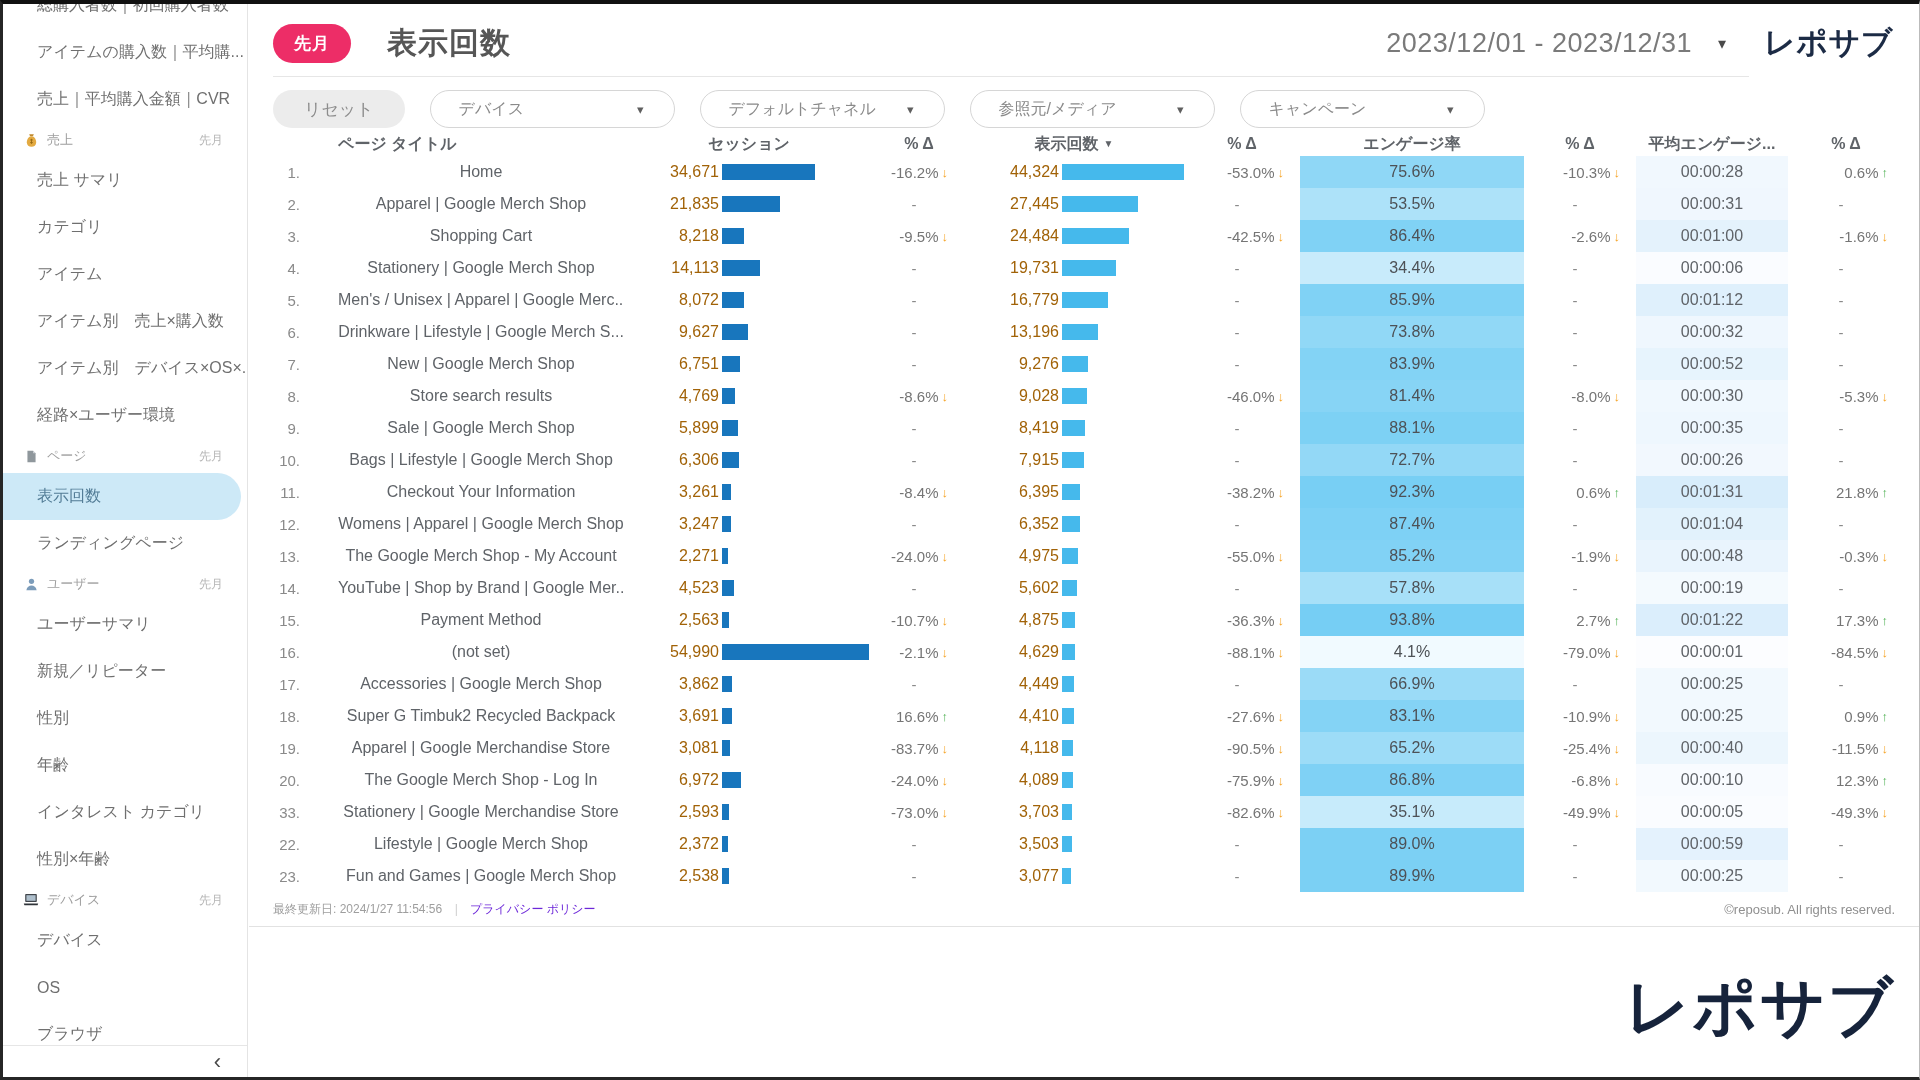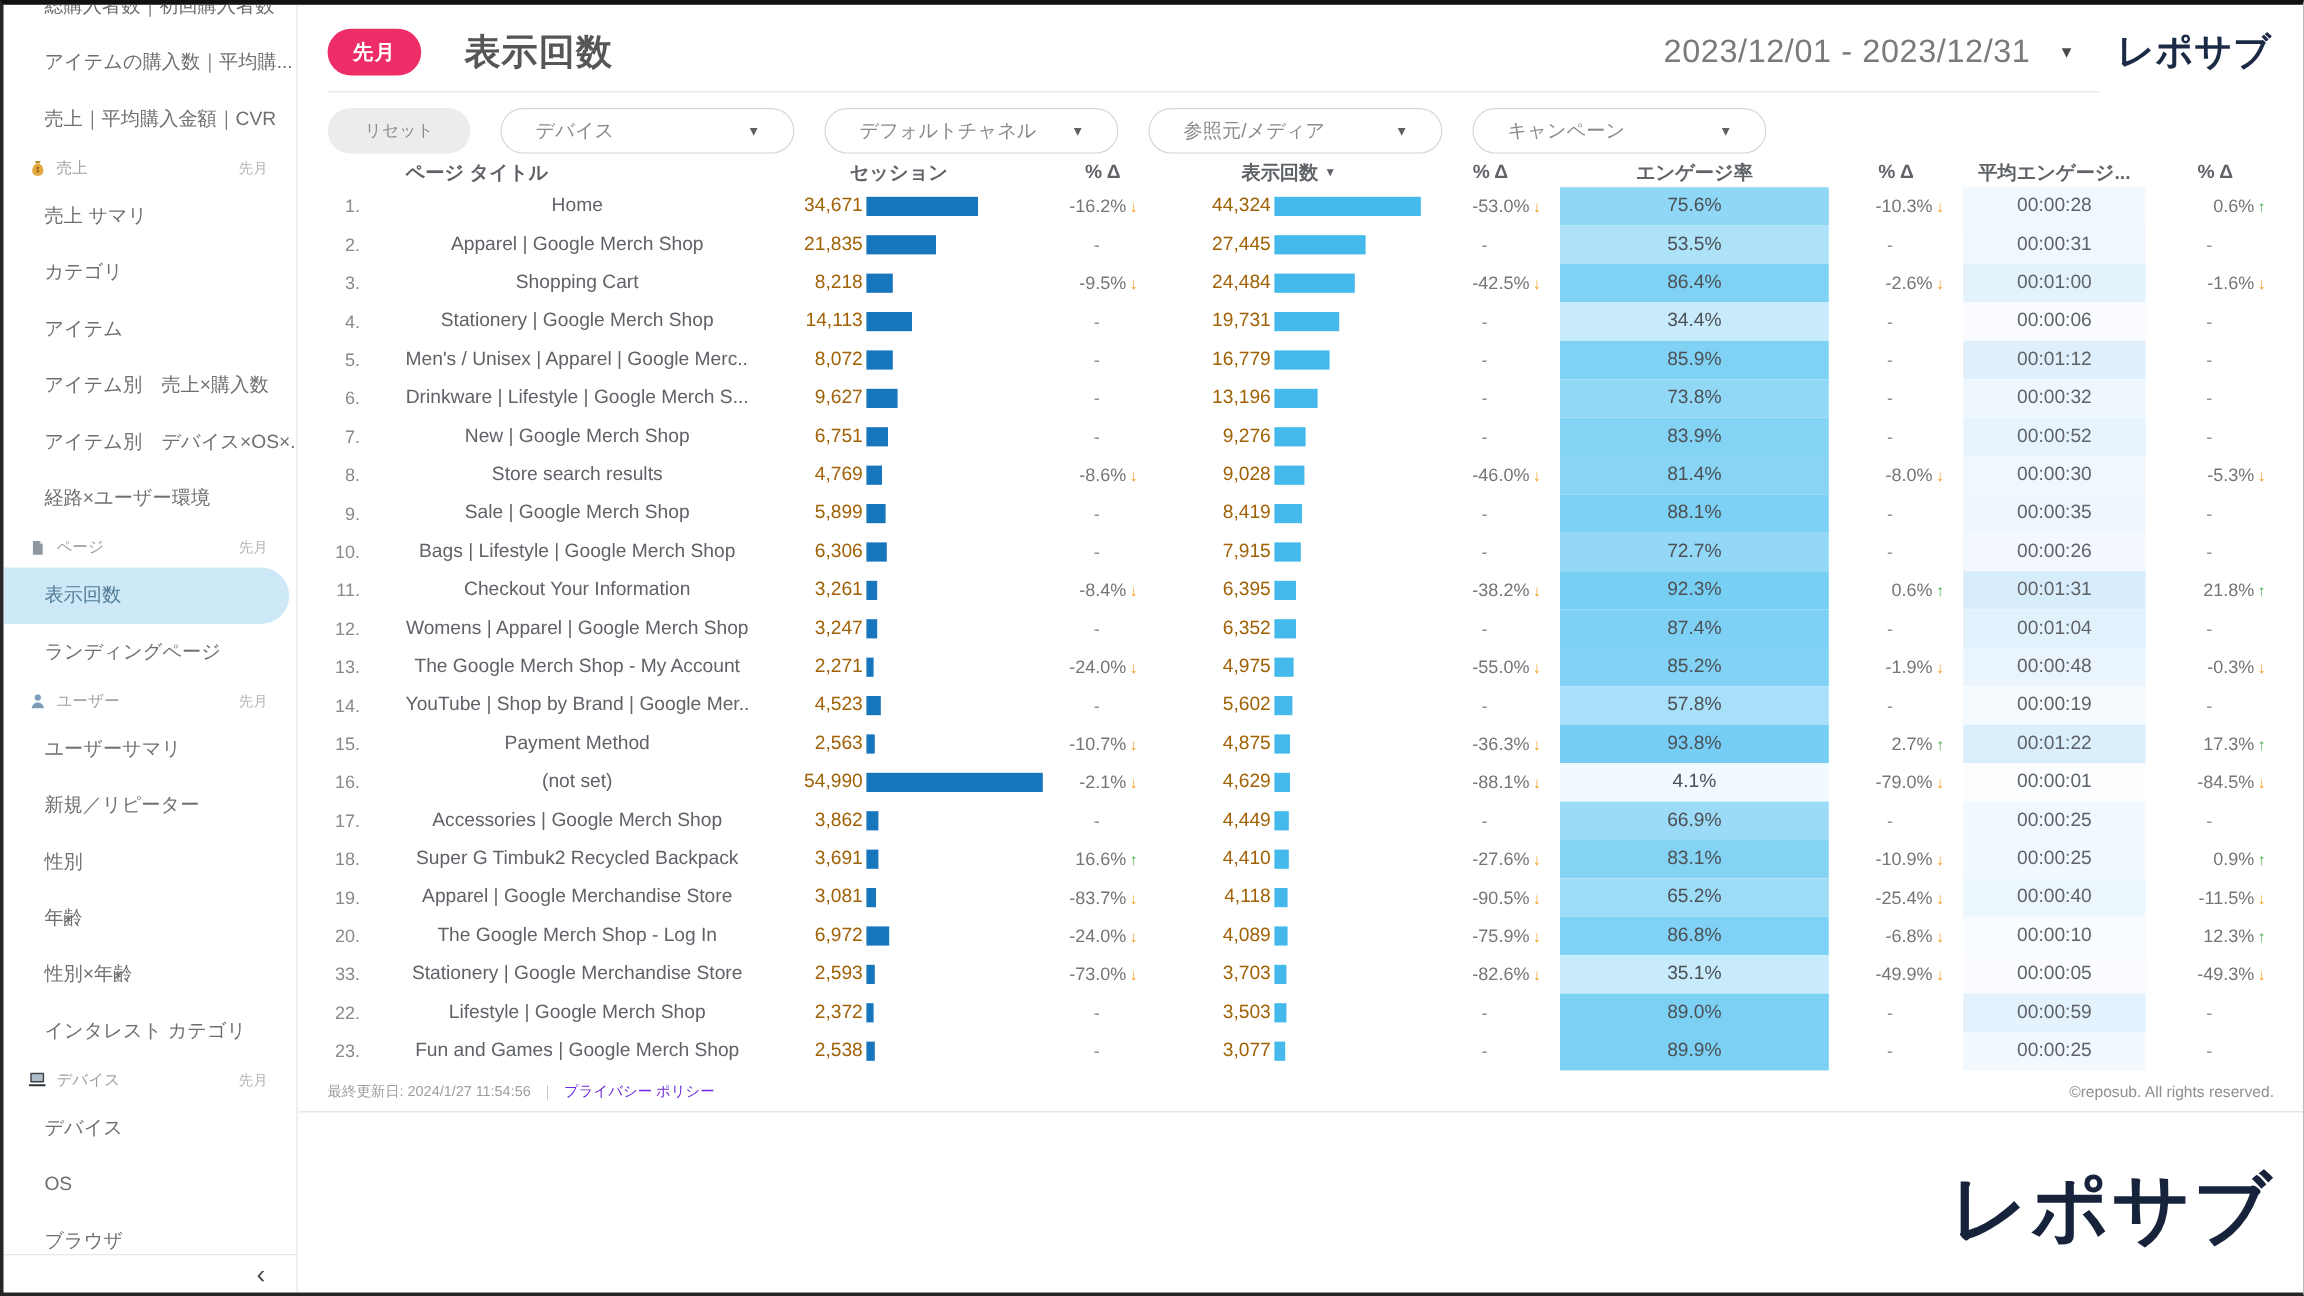--- a/index.html
+++ b/index.html
@@ -34,21 +34,21 @@
   .badge { background:#ed2d67; color:#fff; font-size:17px; font-weight:bold; padding:8px 21px;
     border-radius:22px; letter-spacing:1px; }
   .page-title { font-size:30px; font-weight:bold; color:#565656; margin-left:36px; letter-spacing:1px; }
   .date-range { margin-left:auto; display:flex; align-items:center; cursor:pointer; }
   .date-text { font-size:27px; color:#7a7a7a; letter-spacing:0.5px; }
   .date-caret { font-size:16px; color:#4a4a4a; margin-left:26px; }
   .logo-top { font-size:31px; font-weight:800; color:#1c2b45; margin-left:38px; letter-spacing:0.5px; }
   .header-divider { margin:6px 170px 0 24px; border-top:1px solid #e6e6e6; }
 
   .filters { display:flex; gap:25px; margin:13px 0 0 24px; align-items:center; }
-  .pill-reset { background:#ececec; color:#8d8d8d; font-size:14px; padding:0 31px; height:38px;
+  .pill-reset { background:#ececec; color:#8d8d8d; font-size:17px; padding:0 31px; height:38px;
     display:flex; align-items:center; border-radius:22px; cursor:pointer; }
   .pill-dd { width:245px; height:38px; border:1.5px solid #d6d6d6; border-radius:22px;
     display:flex; align-items:center; justify-content:space-between; padding:0 30px 0 28px;
     color:#8a8a8a; font-size:16px; cursor:pointer; background:#fff; }
   .dd-caret { font-size:13px; color:#5f5f5f; }
 
   
   .tablewrap { position:relative; margin:4px 0 0 19px; width:1636px; z-index:2; }
   .trow, .thead { display:grid; grid-template-columns:36px 320px 250px 90px 220px 116px 224px 112px 152px 116px; align-items:center; }
   .thead { height:24px; font-weight:bold; color:#5f6368; font-size:16px; }
@@ -135,22 +135,22 @@
               <path d="M2.5 14c.6-3.4 2.9-5 5.5-5s4.9 1.6 5.5 5z" fill="#7c9cba"></path>
             </svg>
           </span>
           <span class="sec-label">ユーザー</span>
           <span class="sec-tag">先月</span>
         </div>
         <div class="side-item">ユーザーサマリ</div>
         <div class="side-item">新規／リピーター</div>
         <div class="side-item">性別</div>
         <div class="side-item">年齢</div>
+        <div class="side-item">インタレスト カテゴリ</div>
         <div class="side-item">性別×年齢</div>
-        <div class="side-item">インタレスト カテゴリ</div>
         <div class="side-sec">
           <span class="sec-icon">
             <svg width="16" height="14" viewBox="0 0 16 14">
               <rect x="2.2" y="1" width="11.6" height="8" rx="0.8" fill="#3f444a"></rect>
               <rect x="3.4" y="2.2" width="9.2" height="5.6" fill="#aebfcc"></rect>
               <path d="M.8 10.6h14.4l-.6 1.6H1.4z" fill="#2e3338"></path>
             </svg>
           </span>
           <span class="sec-label">デバイス</span>
           <span class="sec-tag">先月</span>

